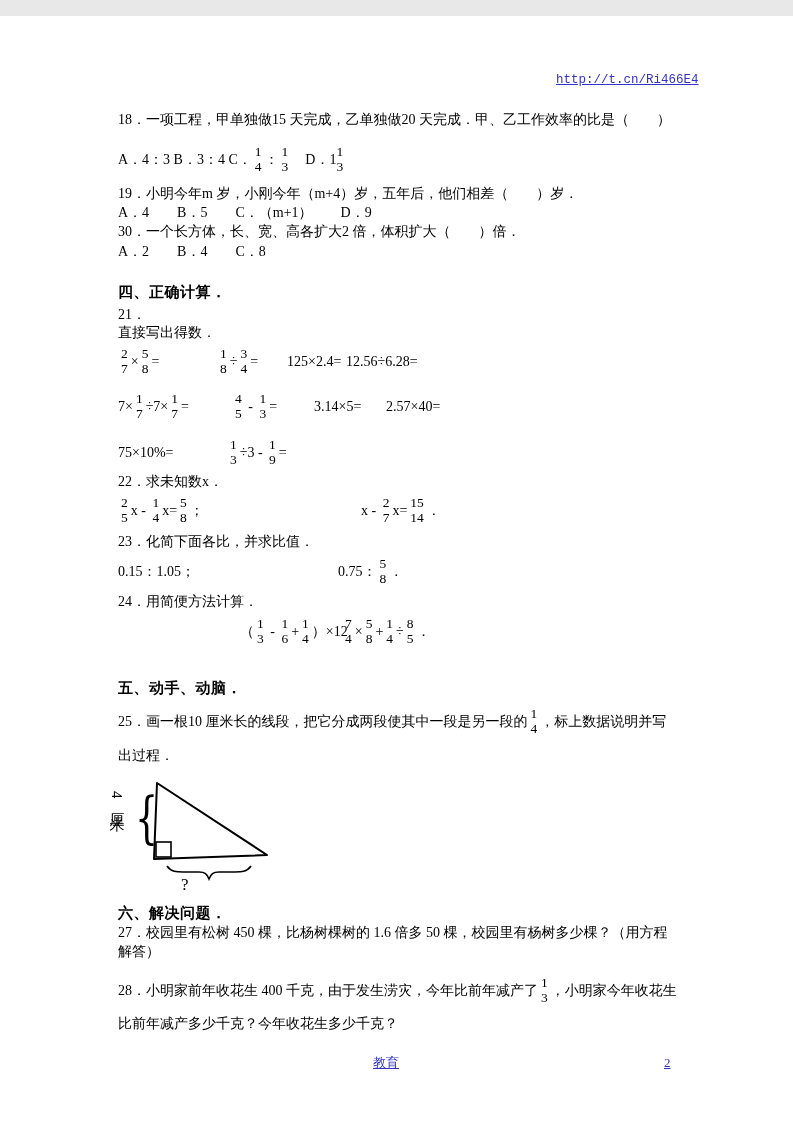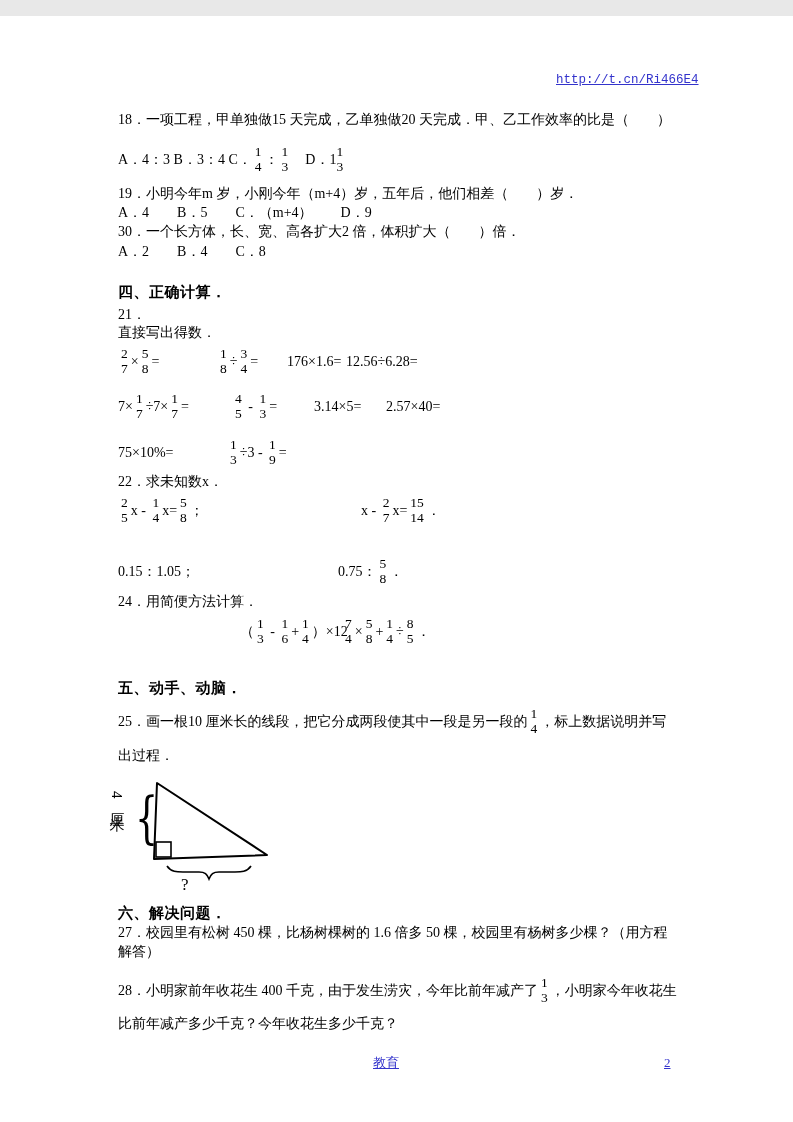--- a/index.html
+++ b/index.html
@@ -44,21 +44,21 @@
         <span class="fd">3</span>
       </span>
     <span>　D．1</span>
     <span class="frac" style="margin-left:0">
         <span class="fn">1</span>
         <span class="fd">3</span>
       </span>
   </div>
 
   <div class="ln" style="top:169px;left:118px">19．小明今年m 岁，小刚今年（m+4）岁，五年后，他们相差（　　）岁．</div>
-  <div class="ln" style="top:188px;left:118px">A．4　　B．5　　C．（m+4）　　D．9</div>
+  <div class="ln" style="top:188px;left:118px">A．4　　B．5　　C．（m+1）　　D．9</div>
 
   <div class="ln" style="top:207px;left:118px">30．一个长方体，长、宽、高各扩大2 倍，体积扩大（　　）倍．</div>
   <div class="ln" style="top:227px;left:118px">A．2　　B．4　　C．8</div>
 
   <div class="ln sec" style="top:267px;left:118px">四、正确计算．</div>
   <div class="ln" style="top:290px;left:118px">21．</div>
   <div class="ln" style="top:308px;left:118px">直接写出得数．</div>
 
   <div class="ln eqline" style="top:326px;left:118px">
     <span class="frac">
@@ -77,21 +77,21 @@
         <span class="fn">1</span>
         <span class="fd">8</span>
       </span>
     <span>÷</span>
     <span class="frac">
         <span class="fn">3</span>
         <span class="fd">4</span>
       </span>
     <span>=</span>
   </div>
-  <div class="ln eqline" style="top:326px;left:287px">176×1.6=</div>
+  <div class="ln eqline" style="top:326px;left:287px">125×2.4=</div>
   <div class="ln eqline" style="top:326px;left:346px">12.56÷6.28=</div>
 
   <div class="ln eqline" style="top:371px;left:118px">
     <span>7×</span>
     <span class="frac">
         <span class="fn">1</span>
         <span class="fd">7</span>
       </span>
     <span>÷7×</span>
     <span class="frac">
@@ -154,20 +154,21 @@
         <span class="fd">7</span>
       </span>
     <span>x=</span>
     <span class="frac">
         <span class="fn">15</span>
         <span class="fd">14</span>
       </span>
     <span>．</span>
   </div>
 
+  <div class="ln" style="top:517px;left:118px">23．化简下面各比，并求比值．</div>
   <div class="ln eqline" style="top:536px;left:118px">0.15：1.05；</div>
   <div class="ln eqline" style="top:536px;left:338px">
     <span>0.75：</span>
     <span class="frac">
         <span class="fn">5</span>
         <span class="fd">8</span>
       </span>
     <span>．</span>
   </div>
 

